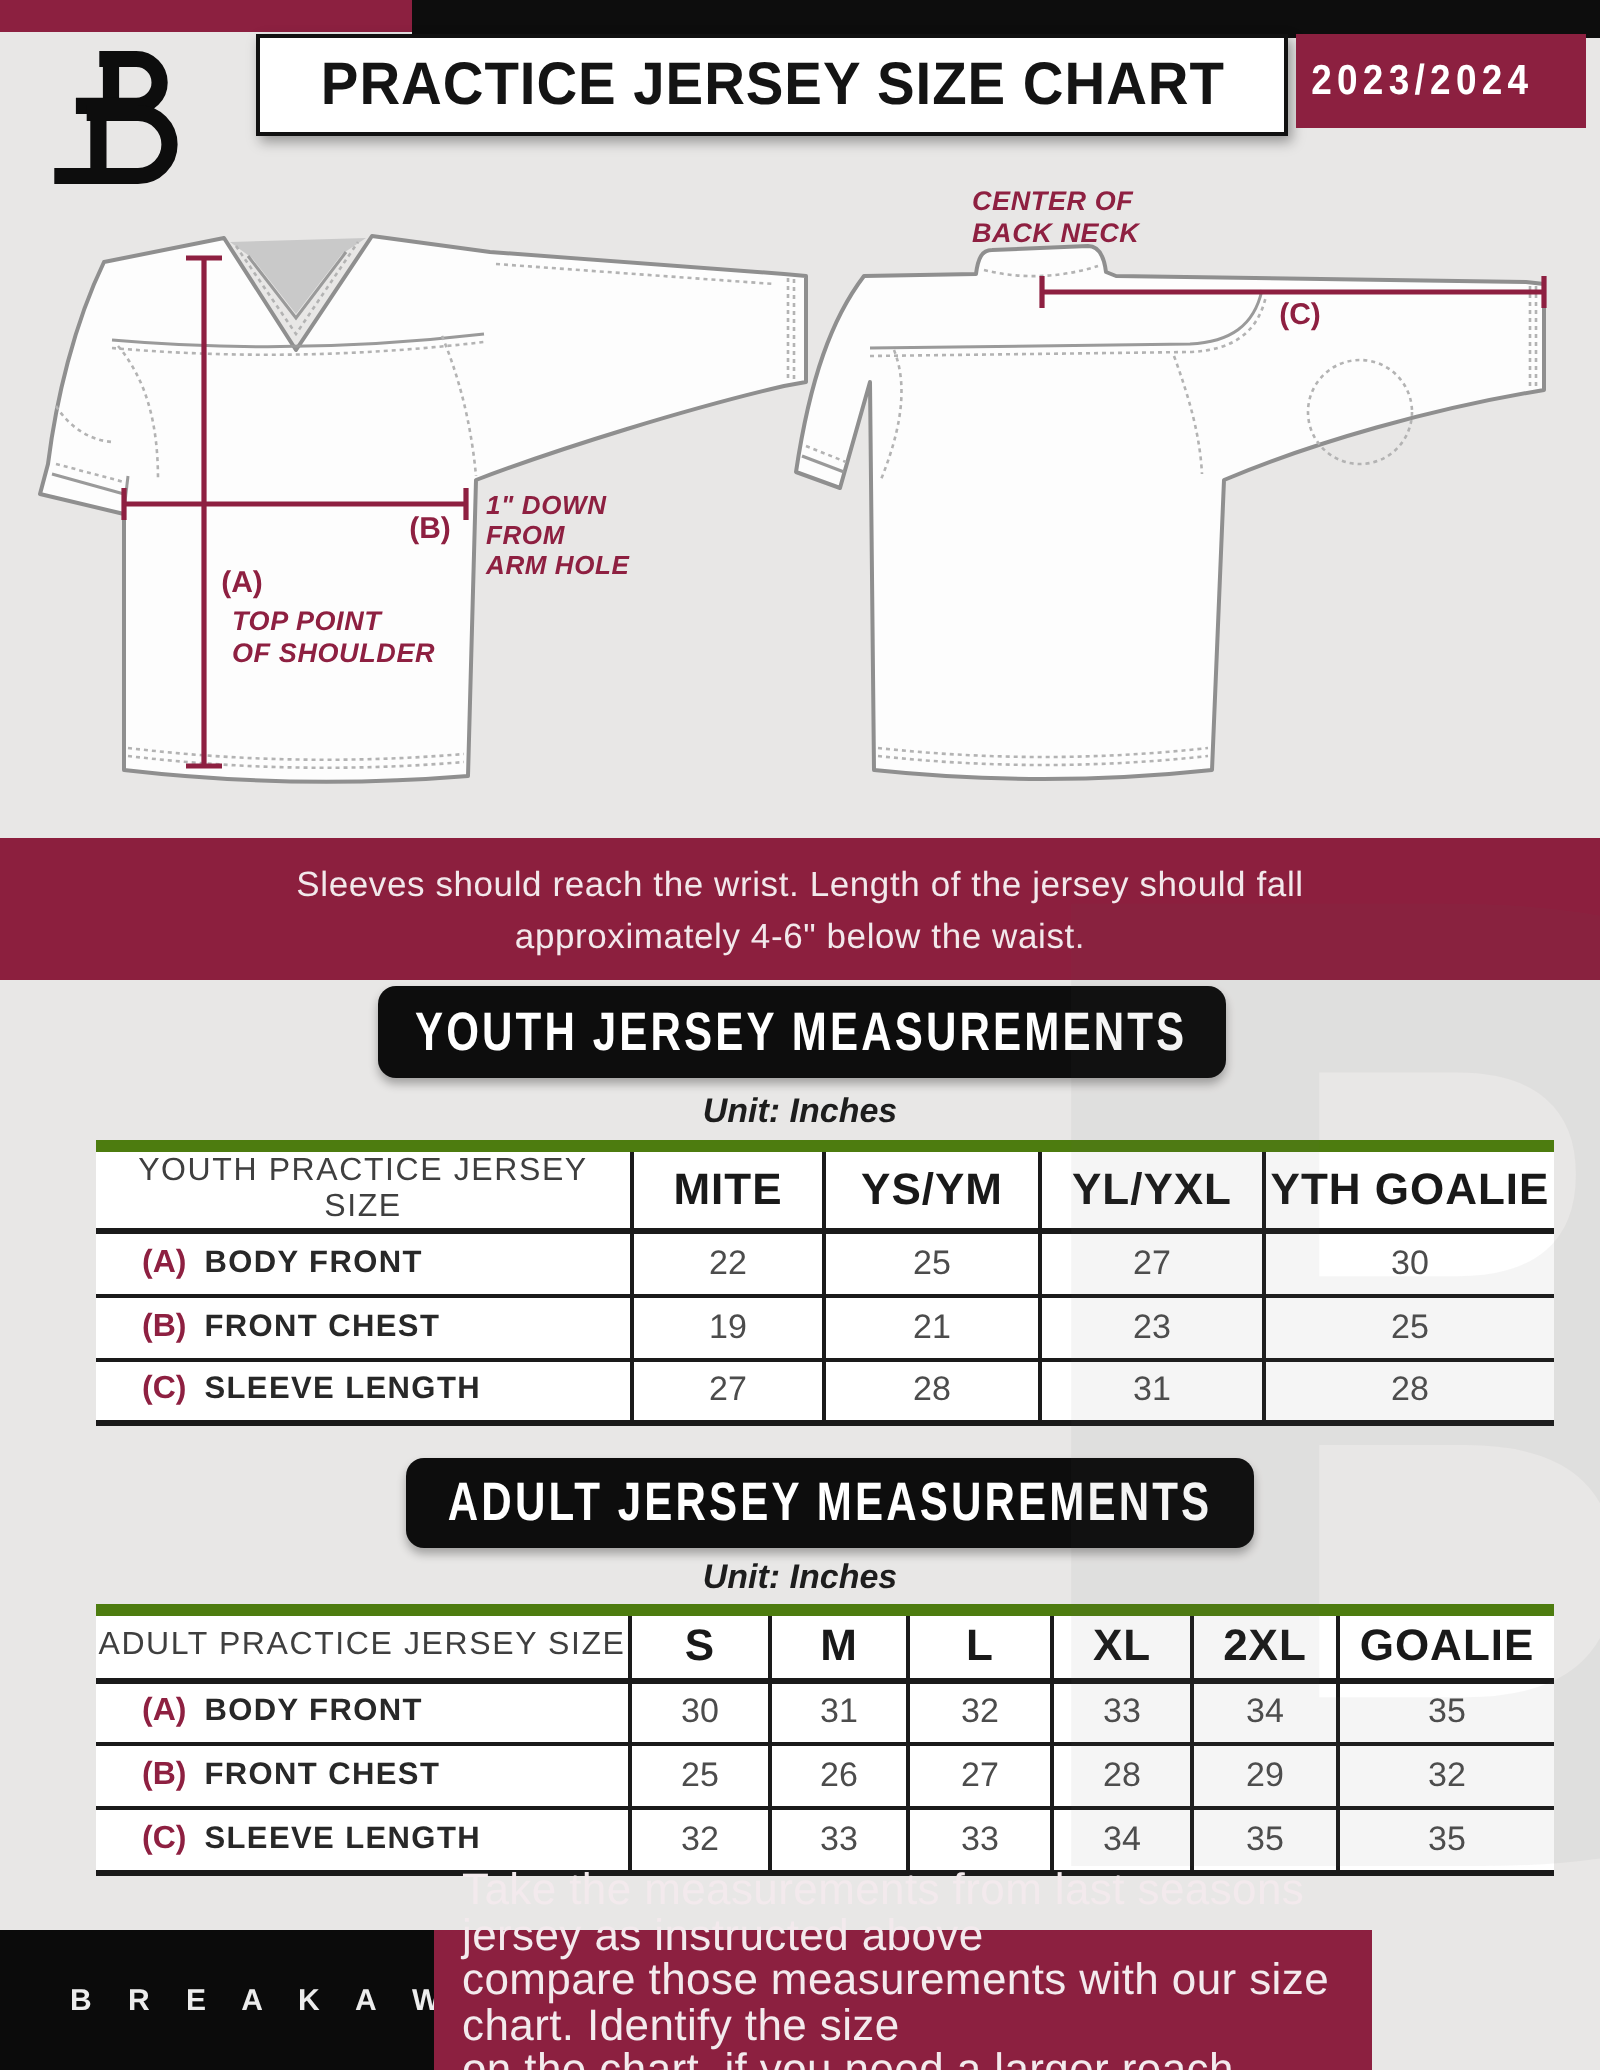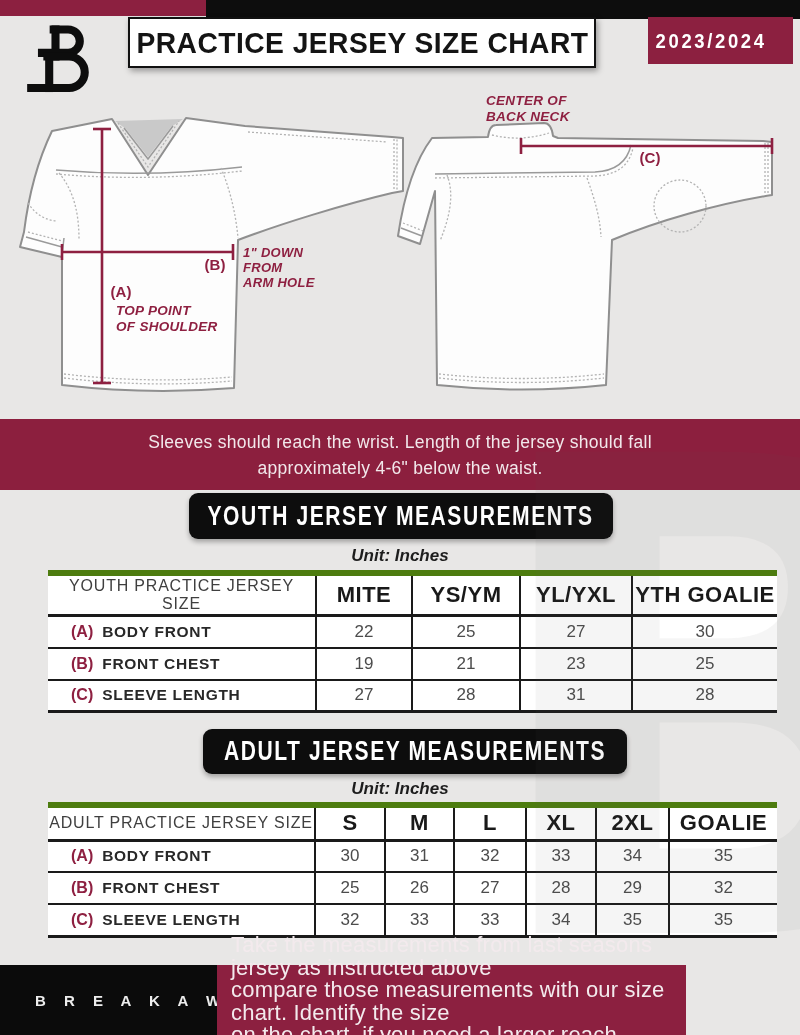--- a/index.html
+++ b/index.html
@@ -4,21 +4,21 @@
 <style>
   html,body{margin:0;padding:0;background:#cfcfcf;}
   .page{position:relative;width:800px;height:1035px;background:#e8e7e6;overflow:hidden;
         font-family:"Liberation Sans",sans-serif;}
   .abs{position:absolute;}
 
   
   .strip-maroon{left:0;top:0;width:206px;height:16px;background:#8c2040;}
   .strip-black{left:206px;top:0;width:594px;height:19px;background:#0d0d0d;}
   .logo{left:24px;top:22px;width:72px;height:78px;color:#0d0d0d;}
-  .title-box{left:128px;top:17px;width:468px;height:51px;background:#fff;border:2px solid #111;
+  .title-box{left:128px;top:17px;width:516px;height:51px;background:#fff;border:2px solid #111;
              box-sizing:border-box;display:flex;align-items:center;justify-content:center;
              box-shadow:2px 3px 6px rgba(0,0,0,.35);}
   .title-box .txt{font-size:30px;font-weight:800;letter-spacing:.5px;color:#141414;
                   display:inline-block;transform:scaleX(.94);white-space:nowrap;}
   .season-box{left:648px;top:17px;width:145px;height:47px;background:#8c2040;
               display:flex;align-items:center;justify-content:flex-start;}
   .season-box .txt{color:#fff;font-size:21px;font-weight:700;letter-spacing:3px;
                    display:inline-block;transform:scaleX(.88);white-space:nowrap;}
 
   

